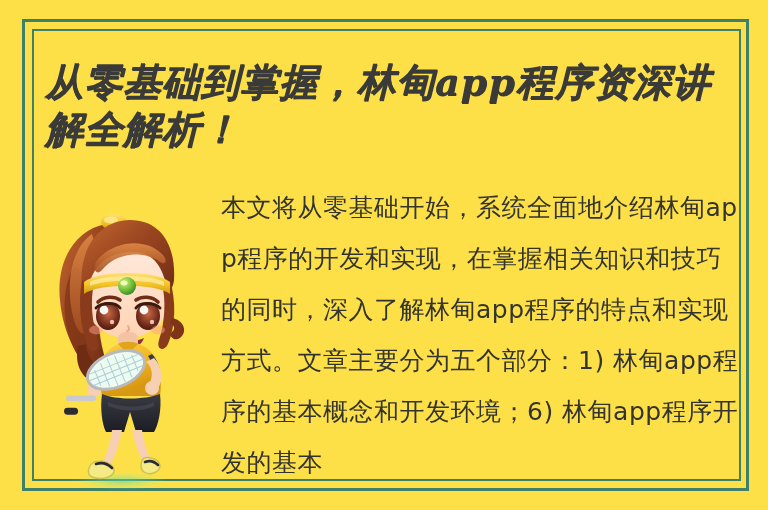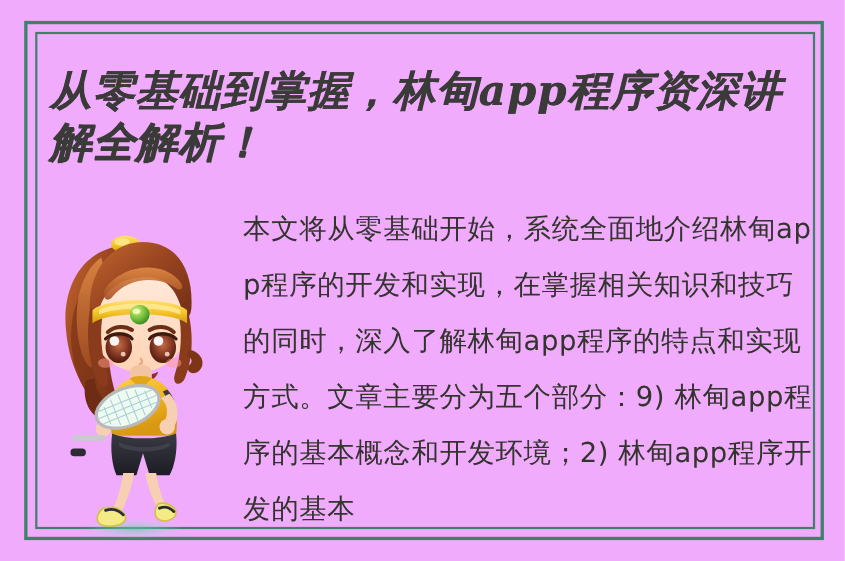--- a/index.html
+++ b/index.html
@@ -10,21 +10,21 @@
     width: 768px;
     height: 510px;
     overflow: hidden;
     font-family: "Liberation Sans", sans-serif;
   }
 
   #poster {
     position: relative;
     width: 768px;
     height: 510px;
-    background: #f0abfc;
+    background: #fde047;
     overflow: hidden;
   }
 
   
   .frame-outer {
     position: absolute;
     left: 22px;
     top: 19px;
     width: 727px;
     height: 472px;
@@ -218,15 +218,15 @@
       <path d="M68 234 C66 248 62 260 58 268 C56 273 64 276 66 270 C72 258 76 246 78 234 Z" fill="#f7cfb2"></path>
       <path d="M98 234 C100 248 104 258 108 266 C110 271 102 274 100 268 C94 256 90 246 88 234 Z" fill="#f7cfb2"></path>
 
       <path d="M50 266 C44 270 42 278 48 281 C56 284 68 282 70 276 C71 270 64 266 58 265 Z" fill="#f4ea86" stroke="#cfc24c" stroke-width="1.5"></path>
       <path d="M52 268 C58 266 64 268 68 272" stroke="#2b2b33" stroke-width="2.6" fill="none" stroke-linecap="round"></path>
       <path d="M100 262 C106 260 116 264 116 270 C116 276 106 280 100 276 C96 273 96 266 100 262 Z" fill="#f4ea86" stroke="#cfc24c" stroke-width="1.5"></path>
       <path d="M101 266 C106 264 111 266 114 269" stroke="#2b2b33" stroke-width="2.6" fill="none" stroke-linecap="round"></path>
     </svg>
   </div>
 
-  <div class="body-copy">本文将从零基础开始，系统全面地介绍林甸app程序的开发和实现，在掌握相关知识和技巧的同时，深入了解林甸app程序的特点和实现方式。文章主要分为五个部分：9) 林甸app程序的基本概念和开发环境；2) 林甸app程序开发的基本</div>
+  <div class="body-copy">本文将从零基础开始，系统全面地介绍林甸app程序的开发和实现，在掌握相关知识和技巧的同时，深入了解林甸app程序的特点和实现方式。文章主要分为五个部分：1) 林甸app程序的基本概念和开发环境；6) 林甸app程序开发的基本</div>
 
 </div>
 
 </body></html>

